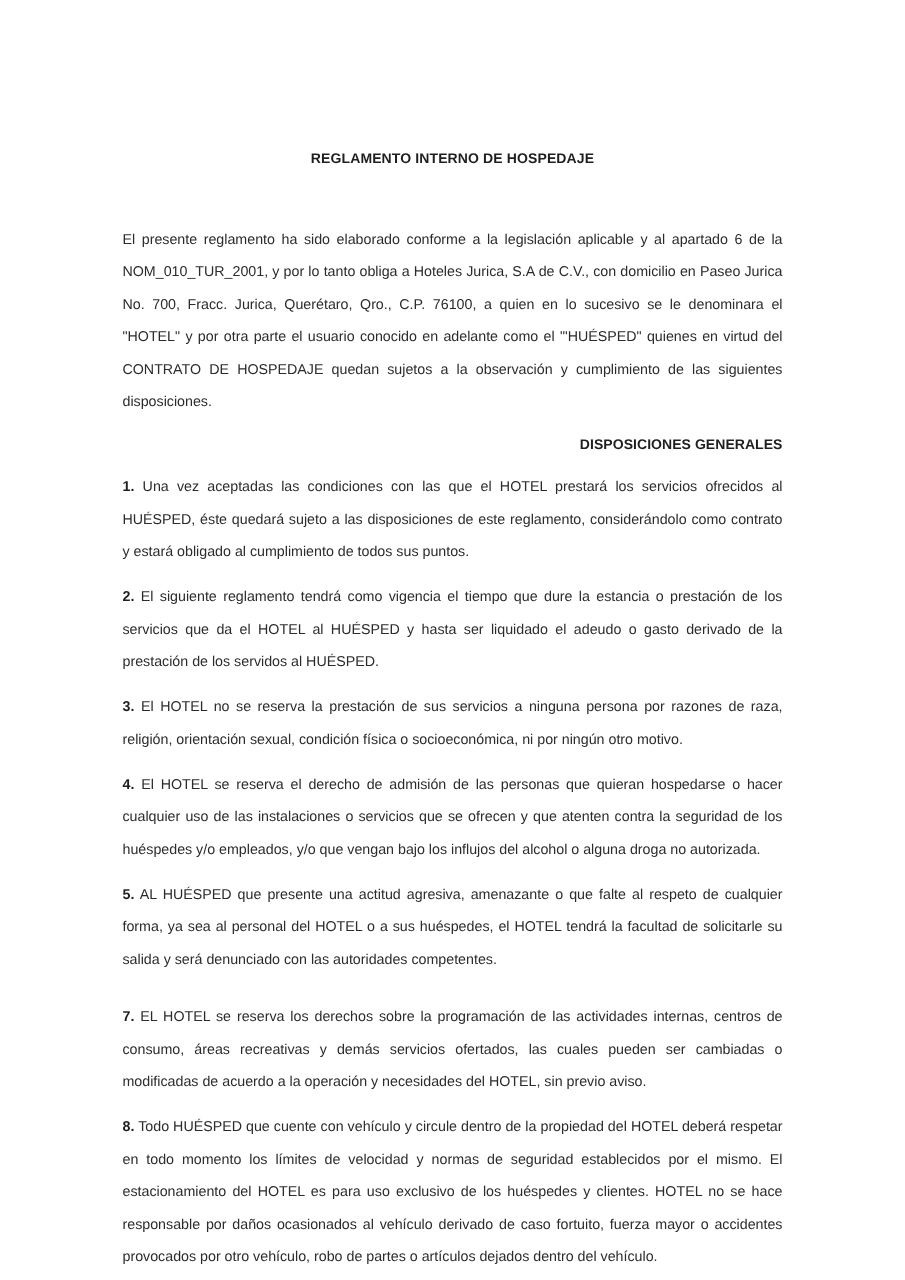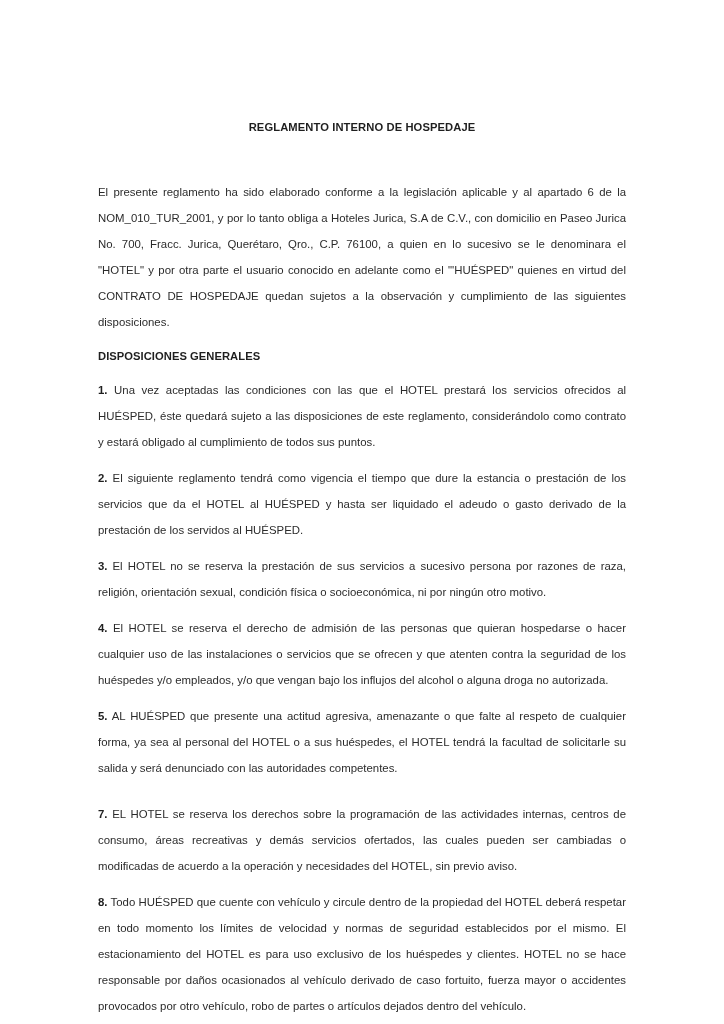--- a/index.html
+++ b/index.html
@@ -41,21 +41,21 @@
   .section-heading {
     font-weight: bold;
     font-size: 11.2px;
     line-height: 19px;
     letter-spacing: 0.05px;
     color: #1f1f1f;
     margin: 0;
   }
 
   .section-heading.left {
-    text-align: left;
+    text-align: right;
   }
 
   .section-heading.center {
     text-align: left;
   }
 
   .para {
     font-size: 11.4px;
     line-height: 26px;
     text-align: justify;
@@ -104,21 +104,21 @@
 
     <p class="para">
       <span class="num">2.</span>
       <span>El siguiente reglamento tendrá como vigencia el tiempo que dure la estancia o prestación de los servicios que da el HOTEL al HUÉSPED y hasta ser liquidado el adeudo o gasto derivado de la prestación de los servidos al HUÉSPED.</span>
     </p>
 
     <div class="gap-para"></div>
 
     <p class="para">
       <span class="num">3.</span>
-      <span>El HOTEL no se reserva la prestación de sus servicios a sucesivo persona por razones de raza, religión, orientación sexual, condición física o socioeconómica, ni por ningún otro motivo.</span>
+      <span>El HOTEL no se reserva la prestación de sus servicios a ninguna persona por razones de raza, religión, orientación sexual, condición física o socioeconómica, ni por ningún otro motivo.</span>
     </p>
 
     <div class="gap-para"></div>
 
     <p class="para">
       <span class="num">4.</span>
       <span>El HOTEL se reserva el derecho de admisión de las personas que quieran hospedarse o hacer cualquier uso de las instalaciones o servicios que se ofrecen y que atenten contra la seguridad de los huéspedes y/o empleados, y/o que vengan bajo los influjos del alcohol o alguna droga no autorizada.</span>
     </p>
 
     <div class="gap-para"></div>

